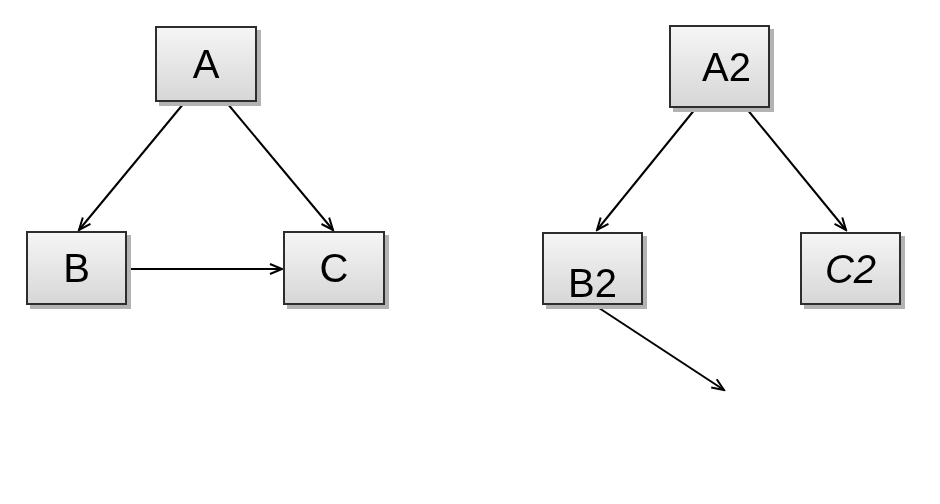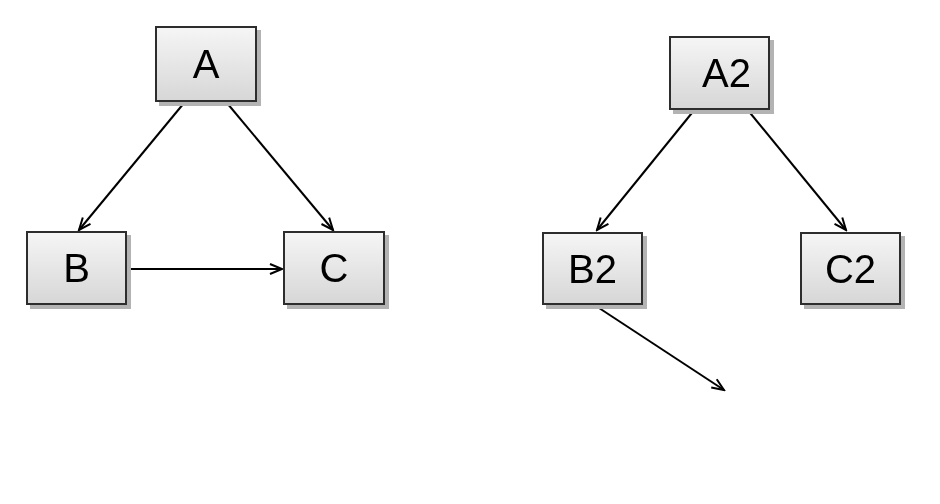--- a/index.html
+++ b/index.html
@@ -64,22 +64,22 @@
     </svg>
 <div class="node" style="left: 155px; top: 26px; width: 102px; height: 76px;">
       <span class="node-label">A</span>
     </div>
     <div class="node" style="left: 26px; top: 231px; width: 101px; height: 74px;">
       <span class="node-label">B</span>
     </div>
     <div class="node" style="left: 283px; top: 231px; width: 102px; height: 74px;">
       <span class="node-label">C</span>
     </div>
-    <div class="node" style="left: 669px; top: 36px; width: 101px; height: 74px; padding-left: 14px;">
+    <div class="node" style="left: 669px; top: 25px; width: 101px; height: 83px; padding-left: 14px;">
       <span class="node-label">A2</span>
     </div>
-    <div class="node" style="left: 542px; top: 232px; width: 101px; height: 73px;">
+    <div class="node" style="left: 542px; top: 232px; width: 101px; height: 73px; align-items: flex-end;">
       <span class="node-label">B2</span>
     </div>
-    <div class="node" style="left: 800px; top: 232px; width: 101px; height: 73px;">
+    <div class="node" style="left: 800px; top: 232px; width: 101px; height: 73px; font-style: italic;">
       <span class="node-label">C2</span>
     </div>
   </div>
 
 </body></html>

